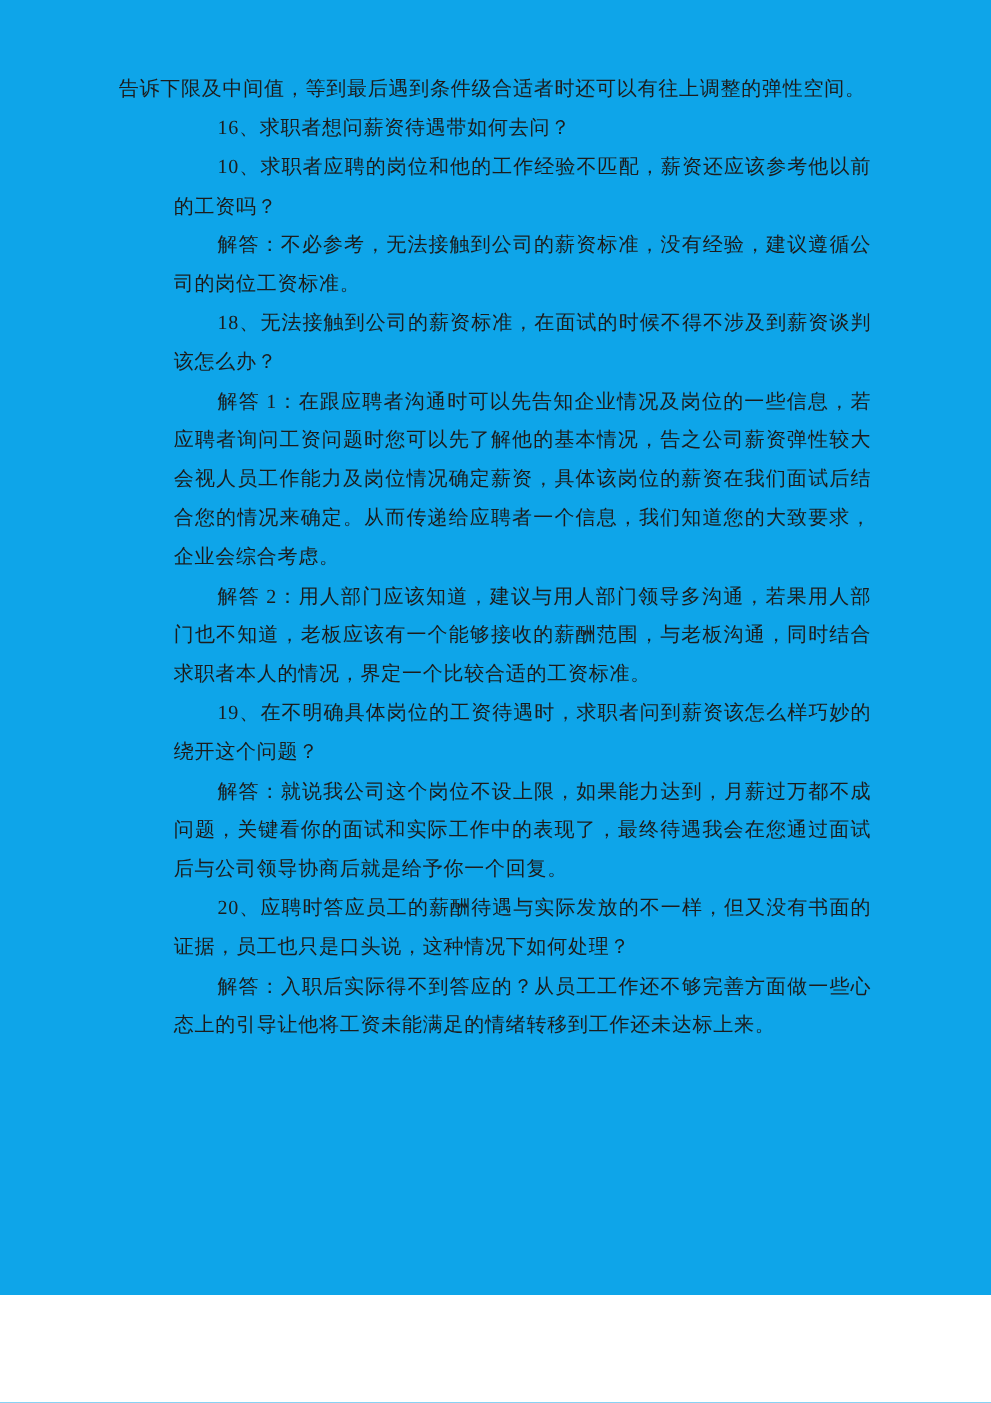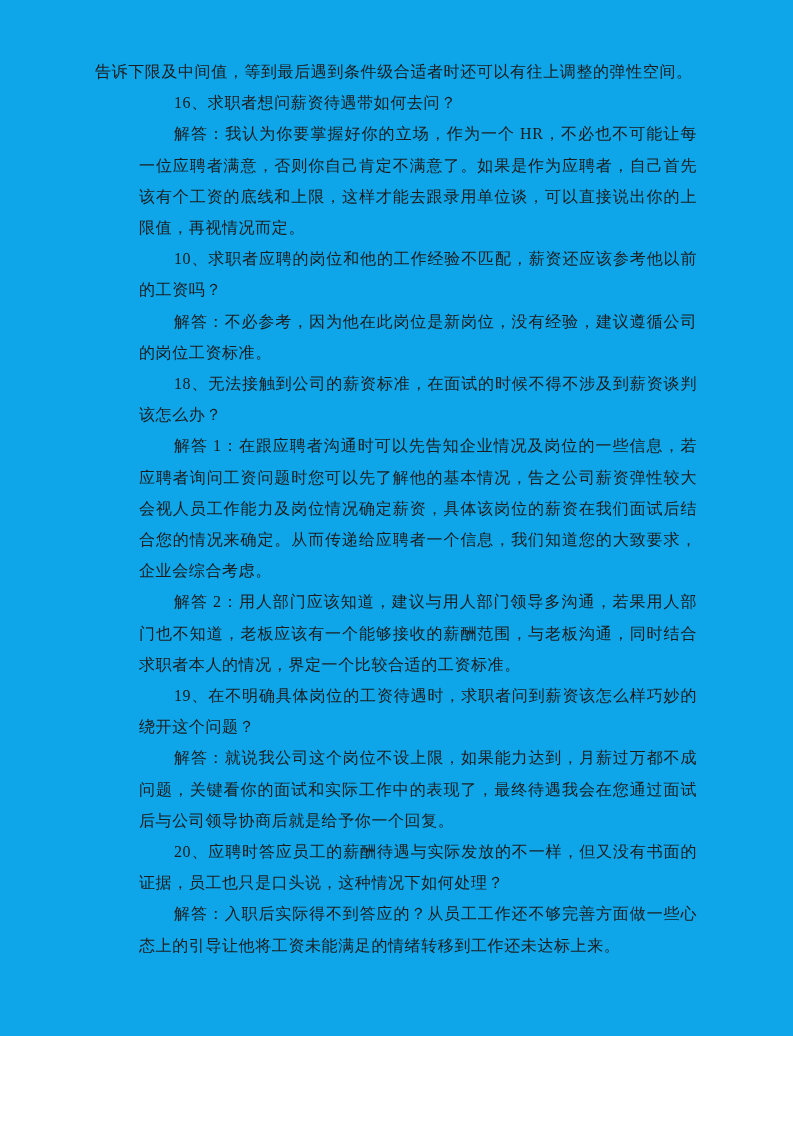--- a/index.html
+++ b/index.html
@@ -48,23 +48,22 @@
     margin-left: 18px;
   }
 </style>
 </head>
 <body>
 
 <div class="page">
   <div class="content" id="doc-body">
       <p class="para">告诉下限及中间值，等到最后遇到条件级合适者时还可以有往上调整的弹性空间。</p>
       <p class="para indent">16、求职者想问薪资待遇带如何去问？</p>
-      <p class="para indent">解答：我认为你要掌握好你的立场，作为一个 HR，不必也不可能让每一位应聘者满意，否则你自己肯定不满意了。如果是作为应聘者，自己首先该有个工资的底线和上限，这样才能去跟录用单位谈，可以直接说出你的上限值，再视情况而定。</p>
       <p class="para indent">10、求职者应聘的岗位和他的工作经验不匹配，薪资还应该参考他以前的工资吗？</p>
-      <p class="para indent">解答：不必参考，因为他在此岗位是新岗位，没有经验，建议遵循公司的岗位工资标准。</p>
+      <p class="para indent">解答：不必参考，无法接触到公司的薪资标准，没有经验，建议遵循公司的岗位工资标准。</p>
       <p class="para indent">18、无法接触到公司的薪资标准，在面试的时候不得不涉及到薪资谈判该怎么办？</p>
       <p class="para indent">解答 1：在跟应聘者沟通时可以先告知企业情况及岗位的一些信息，若应聘者询问工资问题时您可以先了解他的基本情况，告之公司薪资弹性较大会视人员工作能力及岗位情况确定薪资，具体该岗位的薪资在我们面试后结合您的情况来确定。从而传递给应聘者一个信息，我们知道您的大致要求，企业会综合考虑。</p>
       <p class="para indent">解答 2：用人部门应该知道，建议与用人部门领导多沟通，若果用人部门也不知道，老板应该有一个能够接收的薪酬范围，与老板沟通，同时结合求职者本人的情况，界定一个比较合适的工资标准。</p>
       <p class="para indent">19、在不明确具体岗位的工资待遇时，求职者问到薪资该怎么样巧妙的绕开这个问题？</p>
       <p class="para indent">解答：就说我公司这个岗位不设上限，如果能力达到，月薪过万都不成问题，关键看你的面试和实际工作中的表现了，最终待遇我会在您通过面试后与公司领导协商后就是给予你一个回复。</p>
       <p class="para indent">20、应聘时答应员工的薪酬待遇与实际发放的不一样，但又没有书面的证据，员工也只是口头说，这种情况下如何处理？</p>
       <p class="para indent">解答：入职后实际得不到答应的？从员工工作还不够完善方面做一些心态上的引导让他将工资未能满足的情绪转移到工作还未达标上来。</p>
     </div>
   <div class="footer">
     <span>第 4 页 共 4 页</span>

